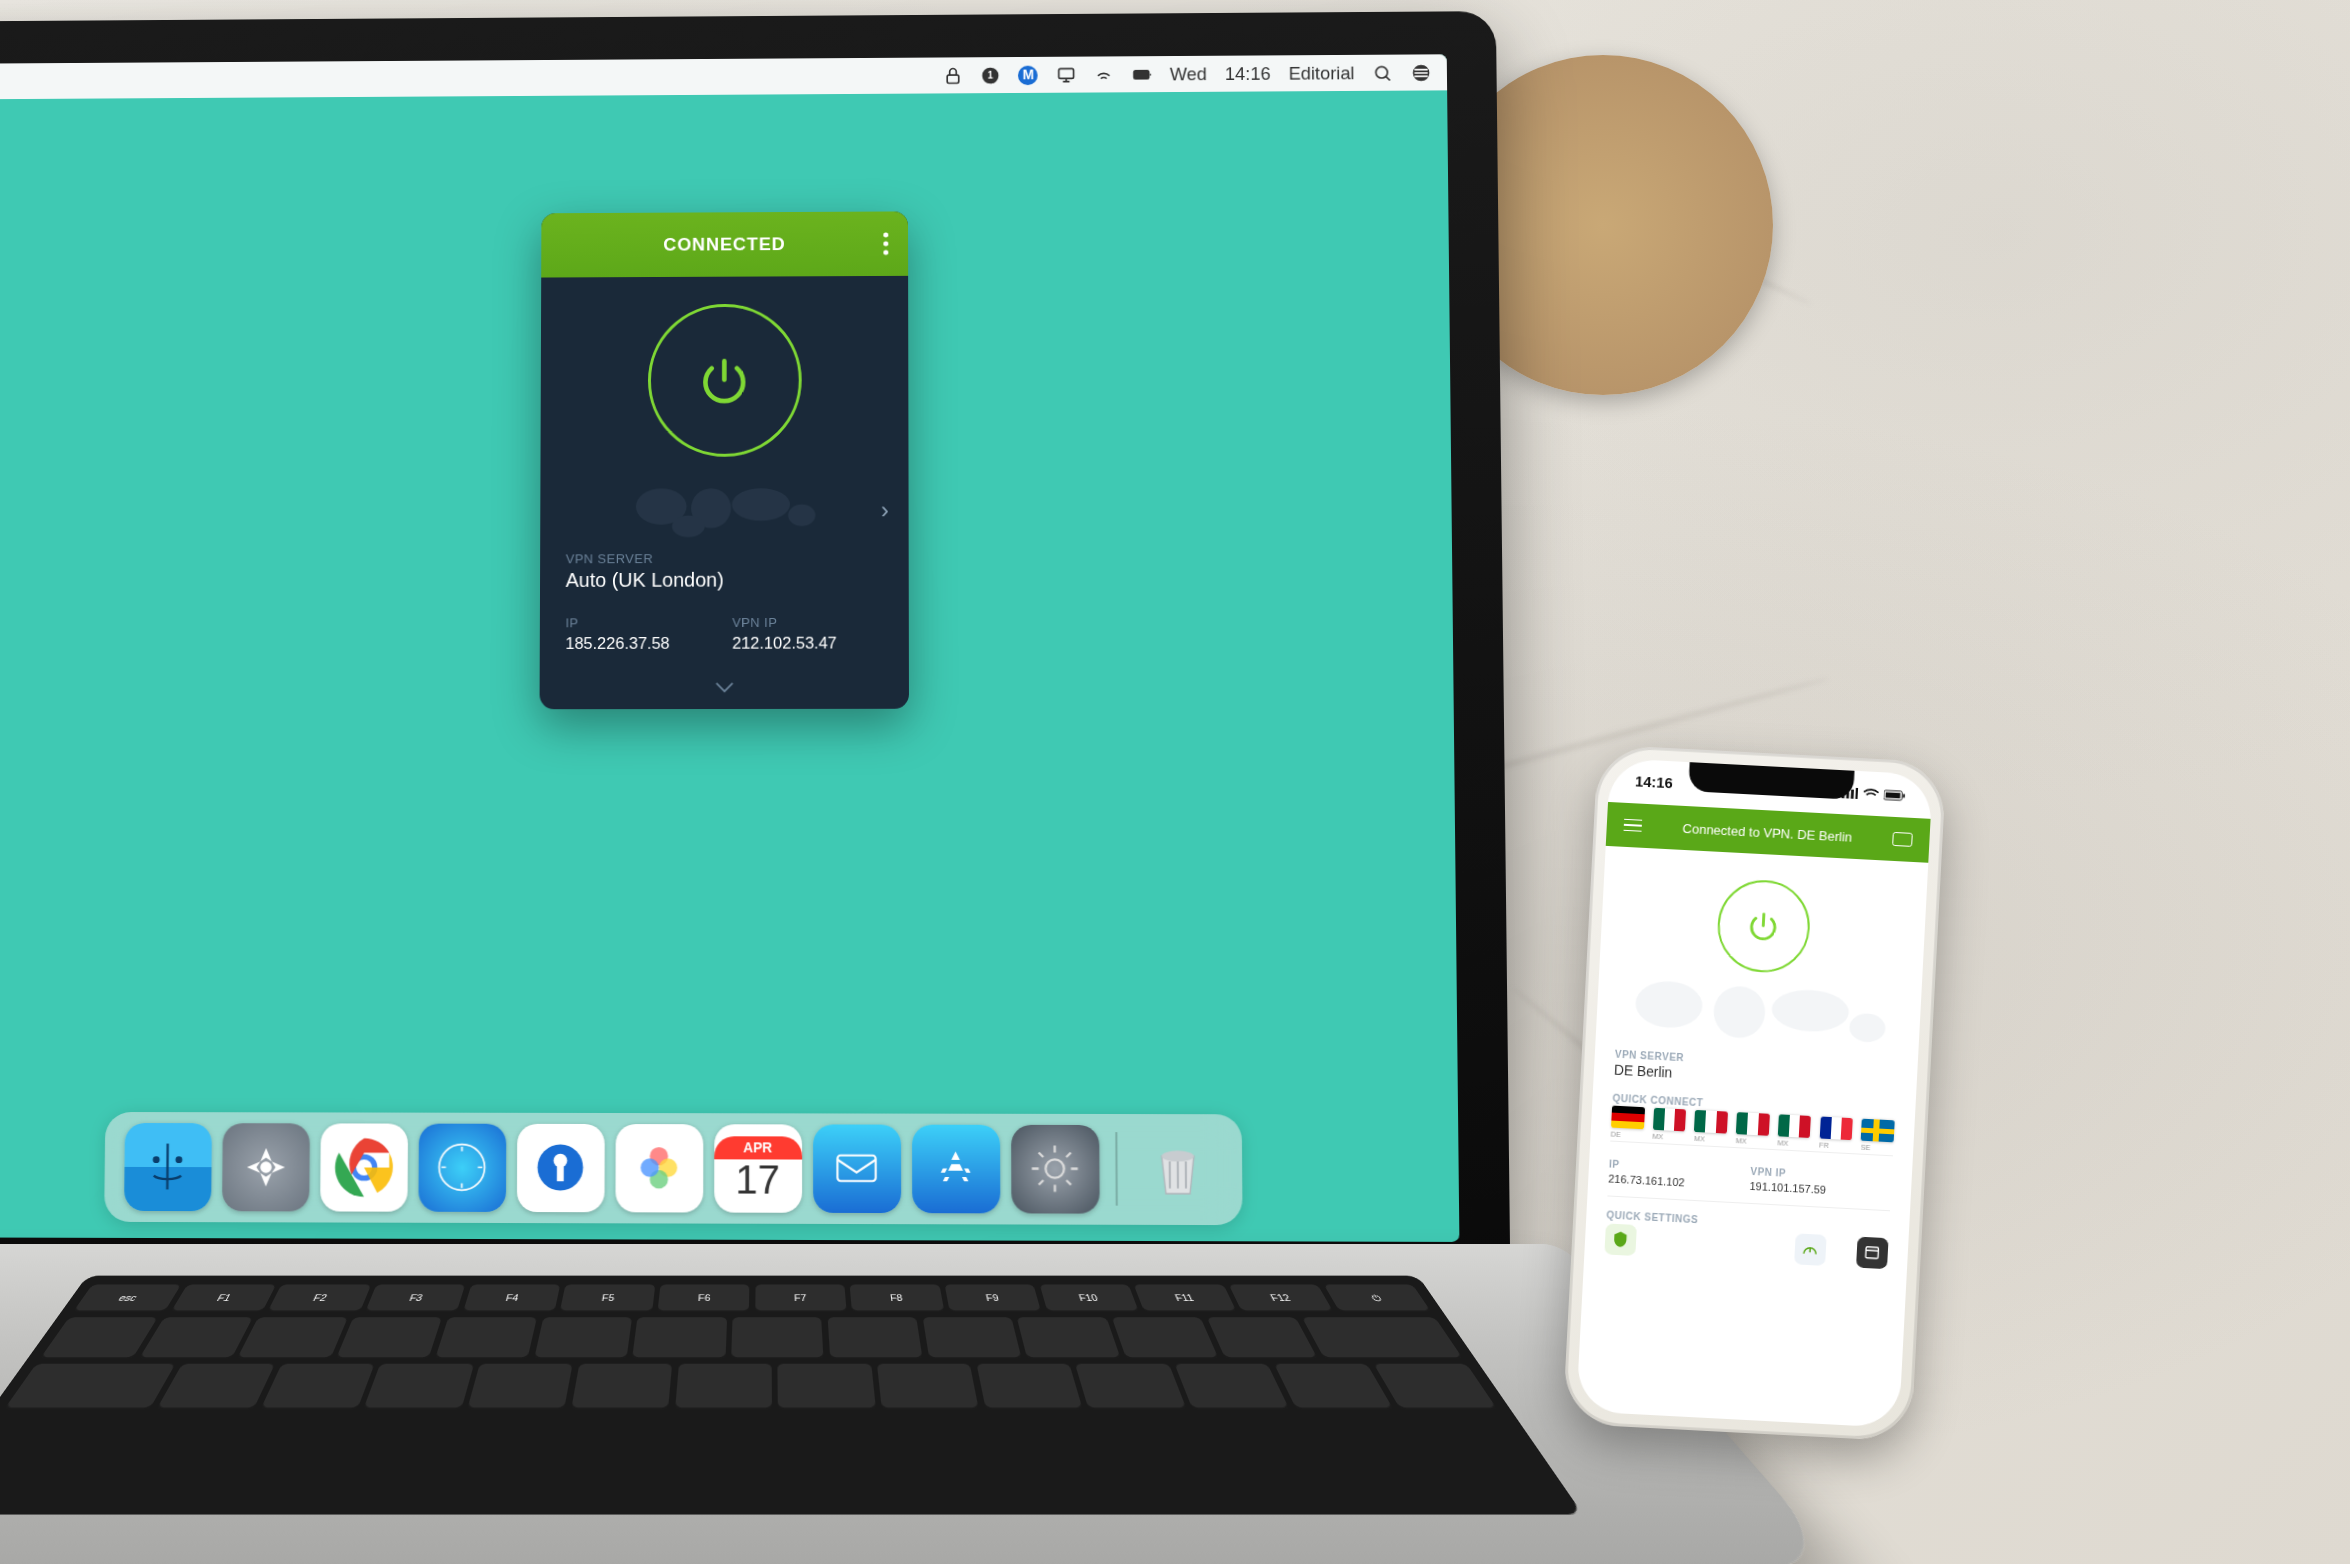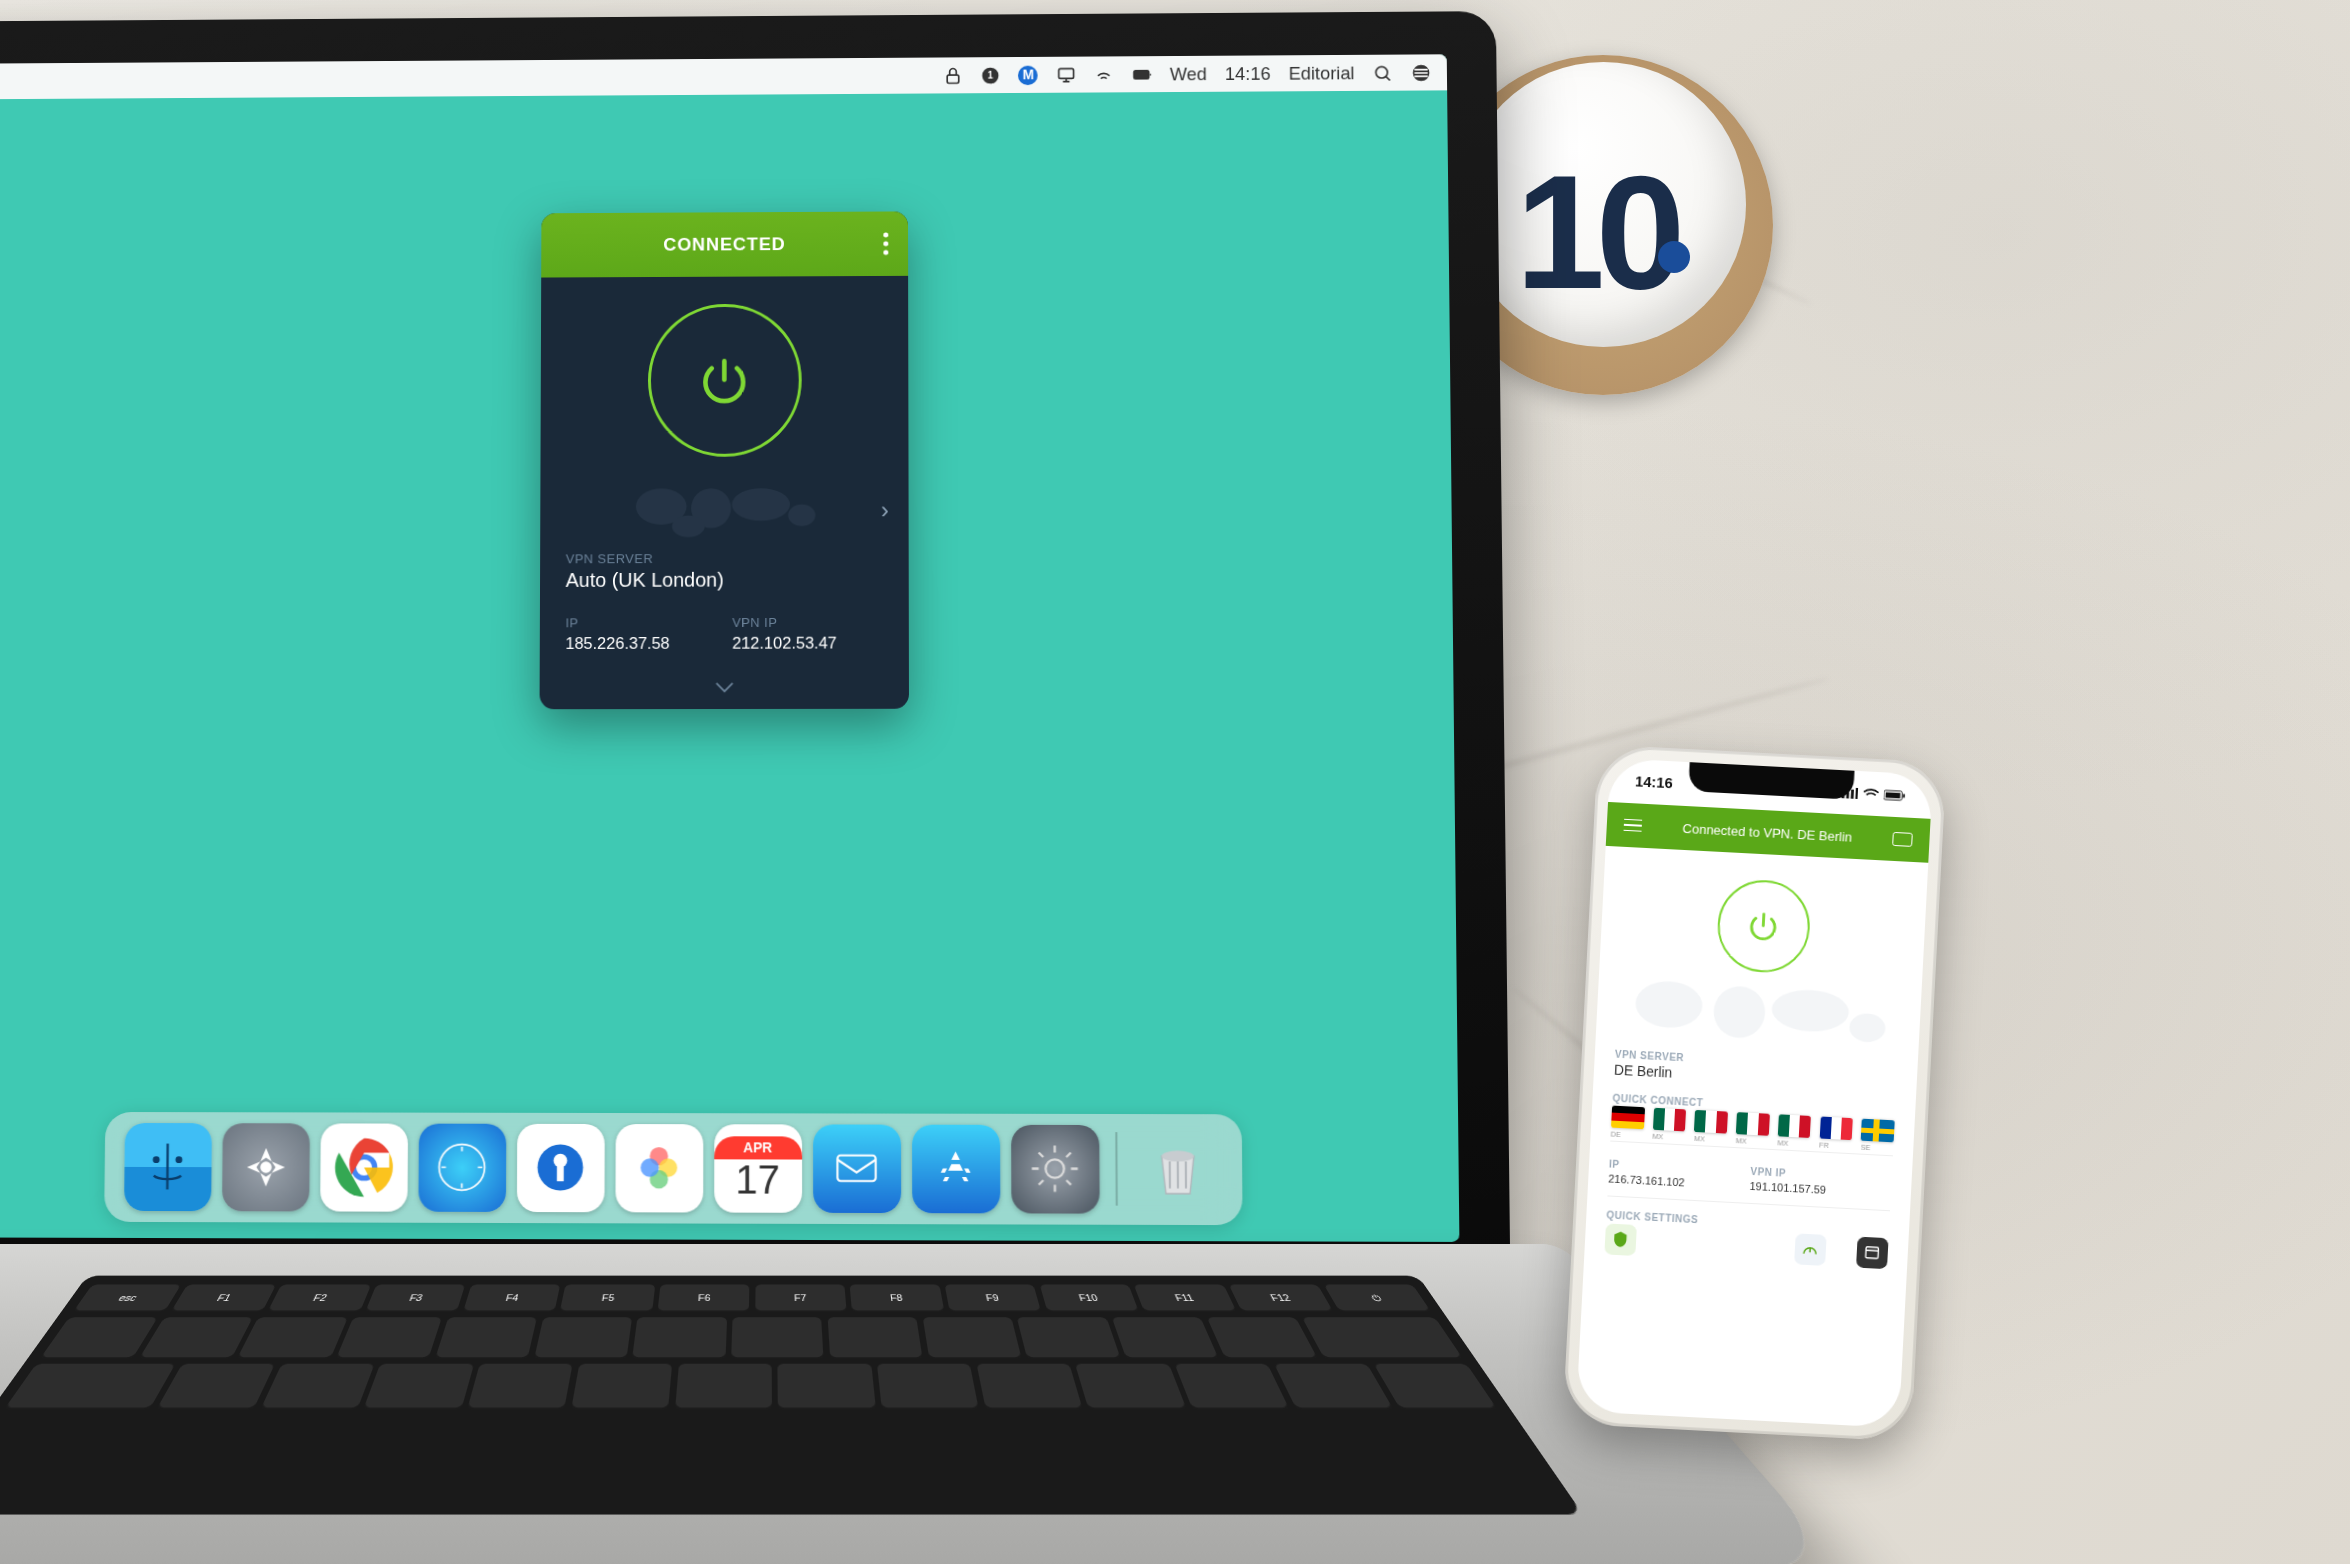--- a/index.html
+++ b/index.html
@@ -105,24 +105,20 @@
 <body>
 
 <div class="table-surface">
   <div class="marble-vein v1"></div>
   <div class="marble-vein v2"></div>
   <div class="marble-vein v3"></div>
 </div>
 
 <div class="mug">
   <div class="coaster"></div>
-  <div class="mug-body">
-    <div class="mug-logo">10</div>
-    <div class="mug-logo-dot"></div>
-  </div>
 </div>
 
 <div class="laptop">
   <div class="laptop-screen-wrap">
     <div class="laptop-bezel">
       <div class="laptop-display">
 
         <div class="menubar">
           <span class="menubar-icon">
             <svg viewBox="0 0 24 24" fill="none" stroke="#333" stroke-width="2">

